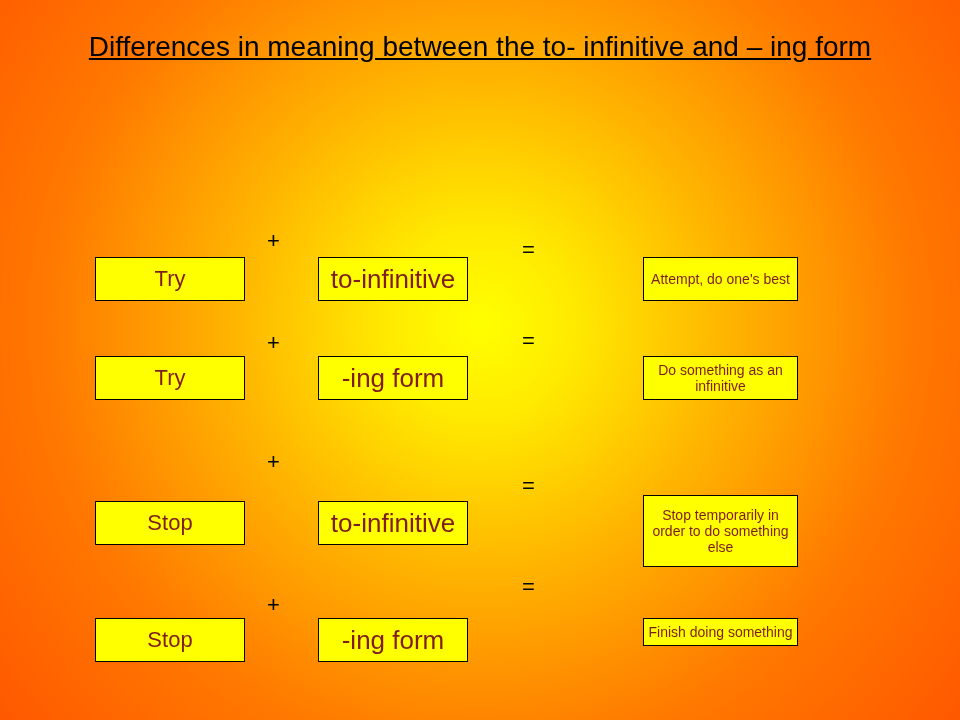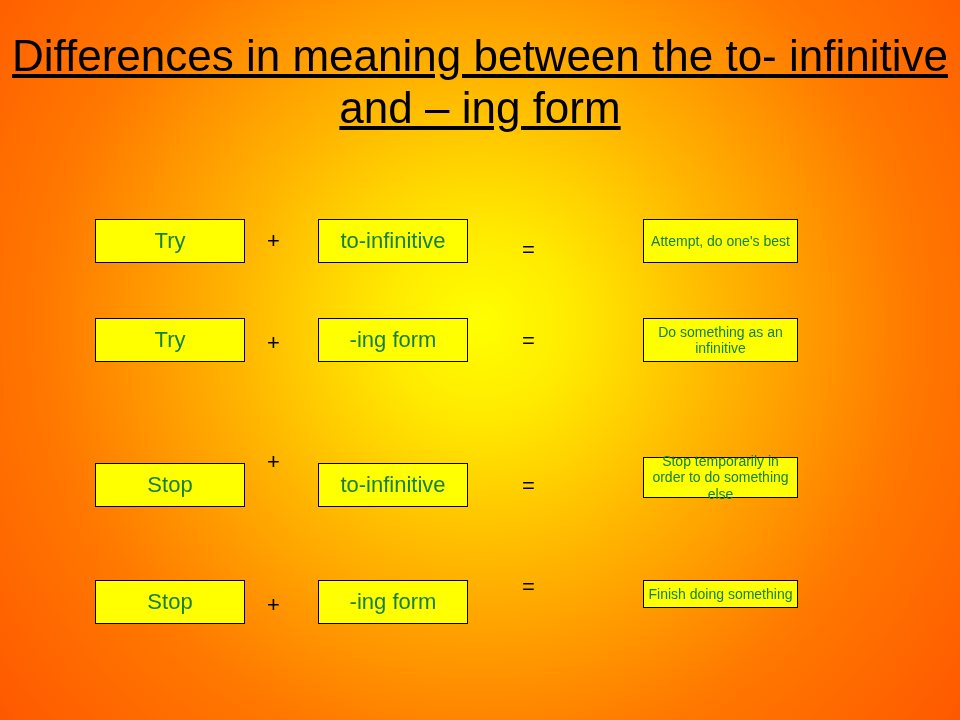--- a/index.html
+++ b/index.html
@@ -15,52 +15,53 @@
     height: 720px;
     position: relative;
     background: radial-gradient(circle at 50% 45%, #ffff00 0%, #ffea00 15%, #ffb400 40%, #ff7800 70%, #ff5800 100%);
   }
   .title {
     position: absolute;
     top: 30px;
     left: 0;
     right: 0;
     text-align: center;
-    font-size: 44px;
+    font-size: 28px;
     color: #000;
     text-decoration: underline;
     line-height: 1.18;
   }
   .row {
     position: absolute;
     left: 0;
     width: 100%;
   }
   .verb-box, .form-box, .meaning-box {
     position: absolute;
     background: #ffff00;
     border: 1px solid #000;
     text-align: center;
-    color: #15803d;
+    color: #7f1d1d;
     display: flex;
     align-items: center;
     justify-content: center;
     box-sizing: border-box;
+    margin-top: 38px;
   }
   .verb-box {
     left: 95px;
     width: 150px;
     height: 44px;
     font-size: 22px;
   }
   .form-box {
     left: 318px;
     width: 150px;
     height: 44px;
-    font-size: 22px;
+    font-size: 26px;
   }
   .meaning-box {
     left: 643px;
     width: 155px;
     font-size: 14px;
     line-height: 1.15;
     padding: 4px 2px;
   }
   .op {
     position: absolute;
@@ -91,21 +92,21 @@
     <div class="form-box">-ing form</div>
     <div class="op eq" style="top:10px">=</div>
     <div class="meaning-box" style="top:0px;height:44px">Do something as an infinitive</div>
   </div>
 
   <div class="row" style="top:463px">
     <div class="verb-box">Stop</div>
     <div class="op plus" style="top:-14px">+</div>
     <div class="form-box">to-infinitive</div>
     <div class="op eq" style="top:10px">=</div>
-    <div class="meaning-box" style="top:-6px;height:41px">Stop temporarily in order to do something else</div>
+    <div class="meaning-box" style="top:-6px;height:72px">Stop temporarily in order to do something else</div>
   </div>
 
   <div class="row" style="top:580px">
     <div class="verb-box">Stop</div>
     <div class="op plus" style="top:12px">+</div>
     <div class="form-box">-ing form</div>
     <div class="op eq" style="top:-6px">=</div>
     <div class="meaning-box" style="top:0px;height:28px">Finish doing something</div>
   </div>
 

